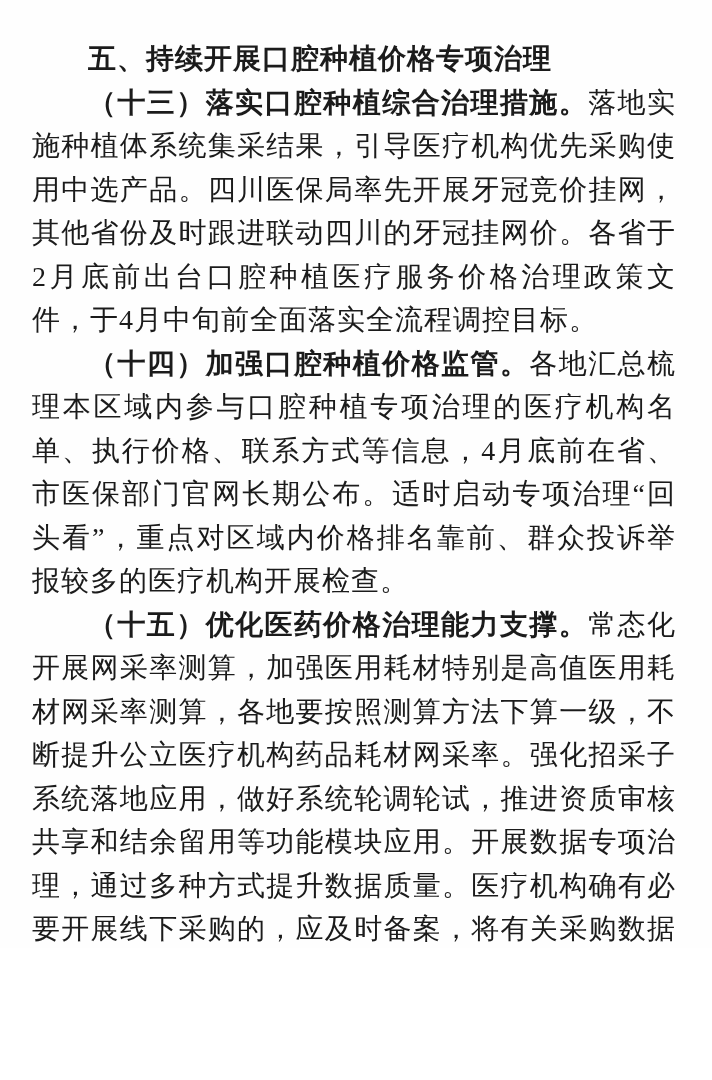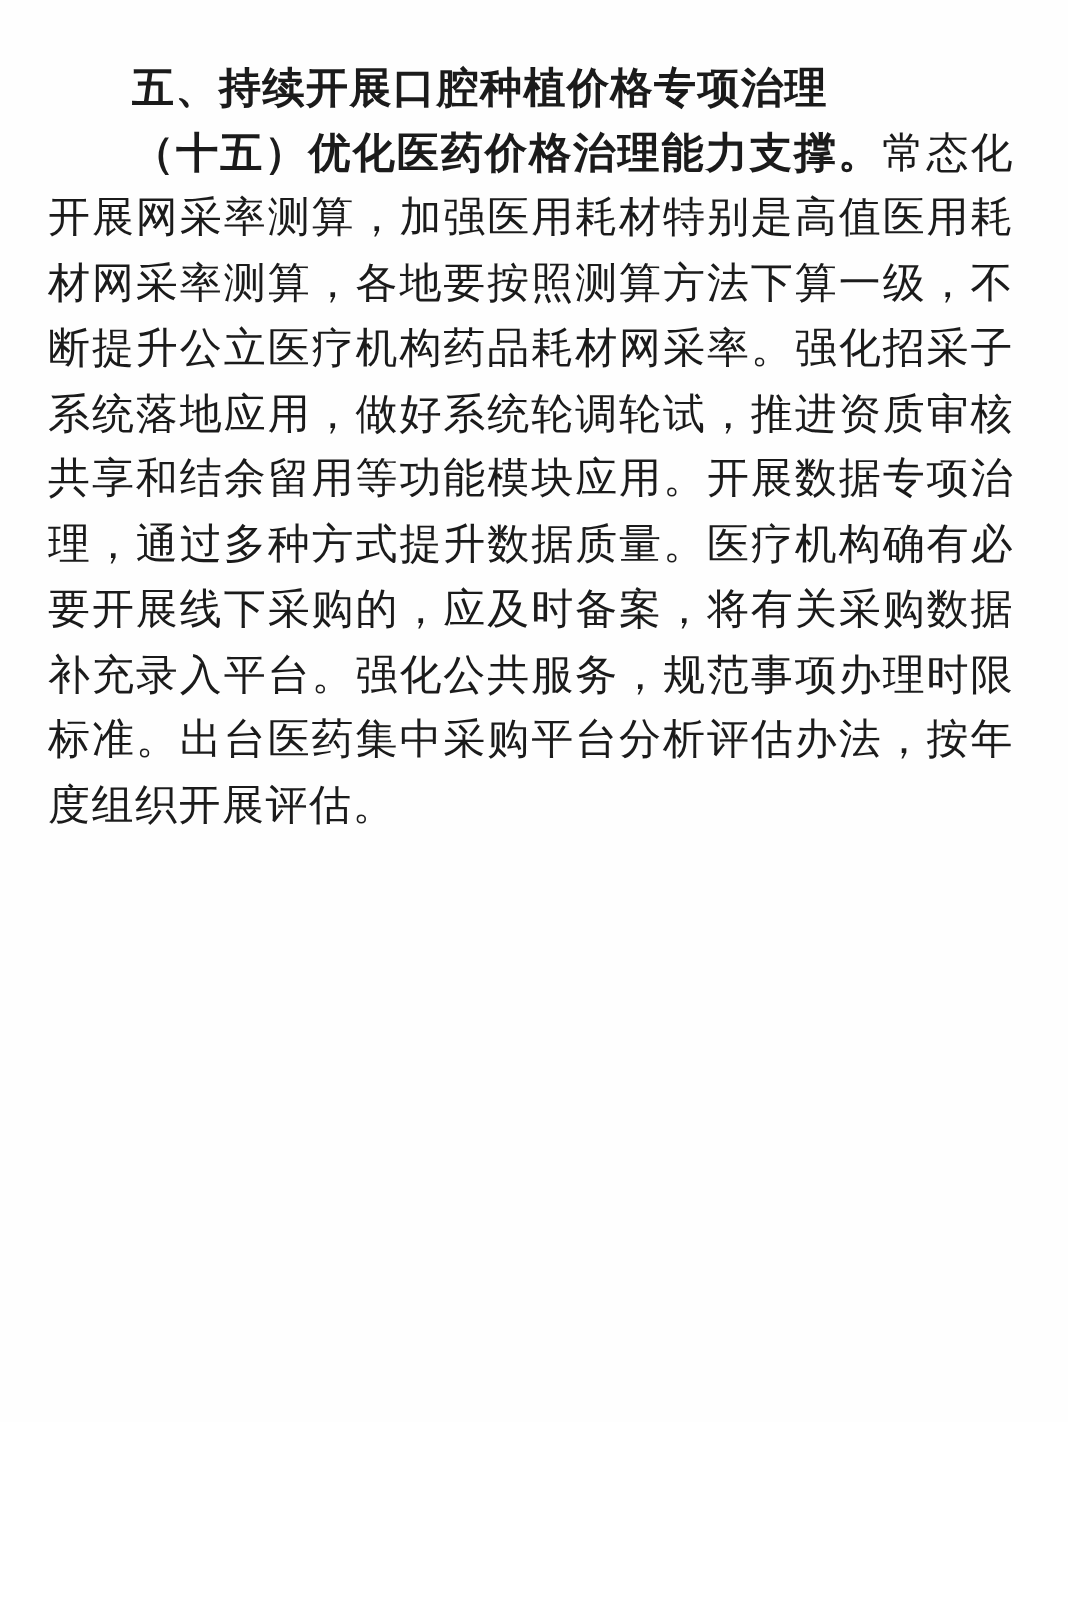--- a/index.html
+++ b/index.html
@@ -48,20 +48,22 @@
     font-family: "Liberation Serif", "DejaVu Serif", serif;
   }
 </style>
 </head>
 <body>
 
 <div class="page">
 
   <h2 class="doc-heading">五、持续开展口腔种植价格专项治理</h2>
 
+  <p class="doc-para"><span class="lead">（十三）落实口腔种植综合治理措施。</span><span>落地实施种植体系统集采结果，引导医疗机构优先采购使用中选产品。四川医保局率先开展牙冠竞价挂网，其他省份及时跟进联动四川的牙冠挂网价。各省于2月底前出台口腔种植医疗服务价格治理政策文件，于4月中旬前全面落实全流程调控目标。</span></p>
 
+  <p class="doc-para"><span class="lead">（十四）加强口腔种植价格监管。</span><span>各地汇总梳理本区域内参与口腔种植专项治理的医疗机构名单、执行价格、联系方式等信息，4月底前在省、市医保部门官网长期公布。适时启动专项治理“回头看”，重点对区域内价格排名靠前、群众投诉举报较多的医疗机构开展检查。</span></p>
 
 
   <p class="doc-para"><span class="lead">（十五）优化医药价格治理能力支撑。</span><span>常态化开展网采率测算，加强医用耗材特别是高值医用耗材网采率测算，各地要按照测算方法下算一级，不断提升公立医疗机构药品耗材网采率。强化招采子系统落地应用，做好系统轮调轮试，推进资质审核共享和结余留用等功能模块应用。开展数据专项治理，通过多种方式提升数据质量。医疗机构确有必要开展线下采购的，应及时备案，将有关采购数据补充录入平台。强化公共服务，规范事项办理时限标准。出台医药集中采购平台分析评估办法，按年度组织开展评估。</span></p>
 
   <div class="page-footer">— 6 —</div>
 
 </div>
 
 </body></html>

